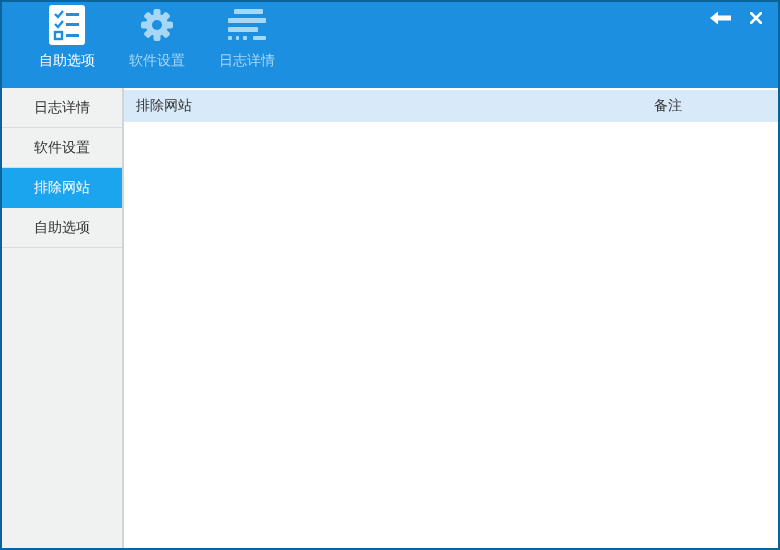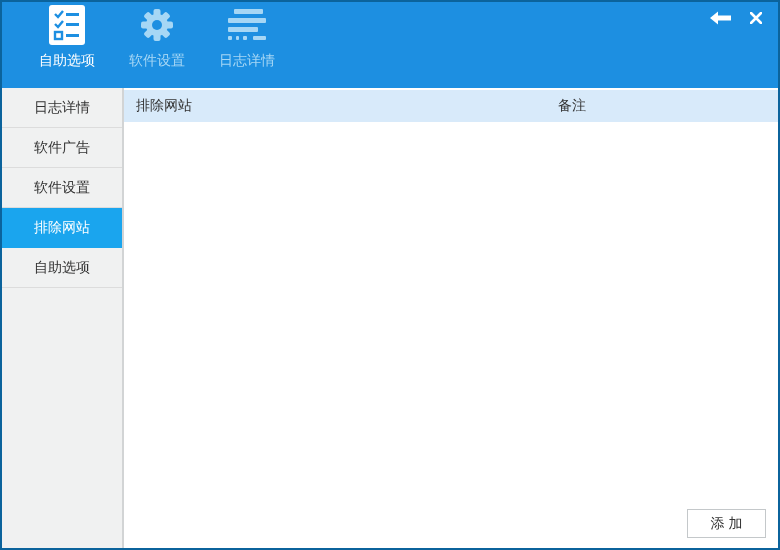--- a/index.html
+++ b/index.html
@@ -84,21 +84,21 @@
   }
   .table-header {
     height: 32px;
     margin-top: 2px;
     background: #d8eafa;
     display: flex; align-items: center;
     font-size: 14px; color: #333;
     flex: 0 0 auto;
   }
   .table-header .col1 { flex: 0 0 434px; padding-left: 12px; }
-  .table-header .col2 { flex: 1; }
+  .table-header .col2 { flex: 1; text-align: center; }
   .table-body { flex: 1; background: #ffffff; }
   .add-btn {
     position: absolute;
     right: 12px; bottom: 10px;
     width: 79px; height: 29px;
     background: #ffffff;
     border: 1px solid #c4c8ca;
     font-family: "Liberation Sans", "DejaVu Sans", sans-serif;
     font-size: 14px; color: #333;
     cursor: pointer;
@@ -177,29 +177,27 @@
           <path d="M1 1 L11 11 M11 1 L1 11" stroke="#ffffff" stroke-width="2.6" stroke-linecap="round"></path>
         </svg>
       </div>
     </div>
   </div>
 
   <div class="body">
 
     <div class="sidebar">
       <div class="side-item">日志详情</div>
-      <div class="side-item">软件广告</div>
       <div class="side-item">软件设置</div>
       <div class="side-item active">排除网站</div>
       <div class="side-item">自助选项</div>
     </div>
 
     <div class="main">
       <div class="table-header">
         <div class="col1">排除网站</div>
         <div class="col2">备注</div>
       </div>
       <div class="table-body"></div>
-      <button class="add-btn">添 加</button>
     </div>
 
   </div>
 </div>
 
 </body></html>

